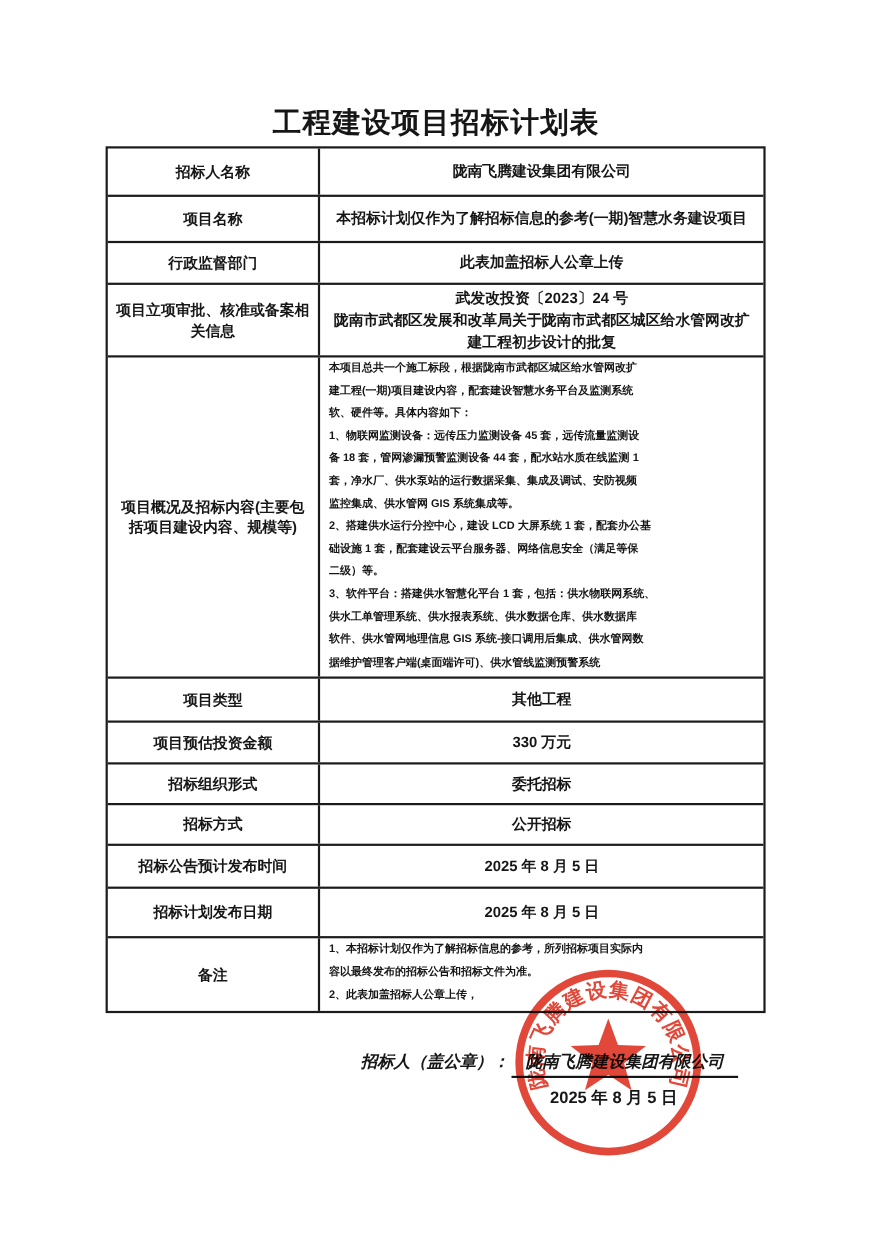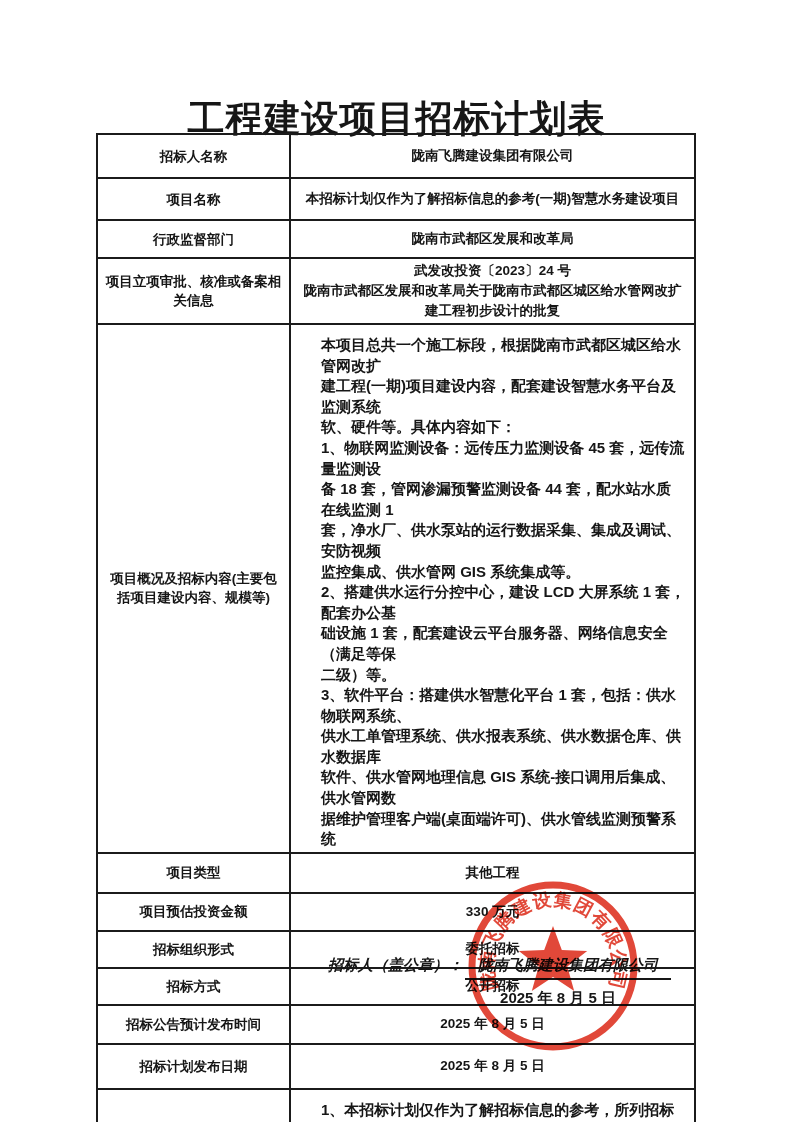--- a/index.html
+++ b/index.html
@@ -3,41 +3,41 @@
 <meta charset="utf-8">
 <style>
   html,body { margin:0; padding:0; background:#ffffff; }
   .page {
     position:relative; width:793px; height:1122px; background:#ffffff;
     font-family:"Liberation Sans", sans-serif; color:#161616; font-weight:700;
     overflow:hidden;
   }
   .doc-title {
     position:absolute; top:94px; left:0; width:100%; text-align:center;
-    font-size:37px; font-weight:700; letter-spacing:1px; margin:0;
+    font-size:26px; font-weight:700; letter-spacing:1px; margin:0;
   }
   .bid-table {
     position:absolute; left:96px; top:133px; width:600px;
     border:2px solid #1b1b1b; box-sizing:border-box;
   }
   .t-row { display:flex; border-bottom:2px solid #1b1b1b; box-sizing:border-box; }
   .t-row:last-child { border-bottom:none; }
   .cell-label {
     width:193px; box-sizing:border-box; border-right:2px solid #1b1b1b;
     display:flex; align-items:center; justify-content:center; text-align:center;
     padding:2px 7px; font-size:13.5px; line-height:19px; white-space:pre-wrap;
   }
   .cell-value {
     flex:1; box-sizing:border-box;
     display:flex; align-items:center; justify-content:center; text-align:center;
     padding:2px 8px; font-size:13.5px; line-height:20px; white-space:pre-wrap;
   }
   .cell-value.left-text {
     justify-content:flex-start; text-align:left; align-items:flex-start;
-    font-size:15px; line-height:20.6px; padding-top:10px;margin-left:22px;
+    font-size:10px; line-height:20.6px; padding-top:0;
   }
   .h44{min-height:44px}.h42{min-height:42px}.h38{min-height:38px}.h63{min-height:63px}
   .h290{min-height:290px}.h40{min-height:40px}.h37{min-height:37px}.h39{min-height:39px}
   .h45{min-height:45px}.h66{min-height:66px}
   .sig-line {
     position:absolute; left:328px; top:956px; font-size:15px; white-space:nowrap;font-style:italic;
   }
   .sig-name {
     display:inline-block; border-bottom:2px solid #161616; padding:0 13px 3px 13px;
     margin-left:2px;
@@ -65,21 +65,21 @@
       <div class="cell-value">陇南飞腾建设集团有限公司</div>
     </div>
 
     <div class="t-row h42">
       <div class="cell-label">项目名称</div>
       <div class="cell-value">本招标计划仅作为了解招标信息的参考(一期)智慧水务建设项目</div>
     </div>
 
     <div class="t-row h38">
       <div class="cell-label">行政监督部门</div>
-      <div class="cell-value">陇南市武都区发展和改革局</div>
+      <div class="cell-value">此表加盖招标人公章上传</div>
     </div>
 
     <div class="t-row h63">
       <div class="cell-label">项目立项审批、核准或备案相
 关信息</div>
       <div class="cell-value">武发改投资〔2023〕24 号
 陇南市武都区发展和改革局关于陇南市武都区城区给水管网改扩
 建工程初步设计的批复</div>
     </div>
 

